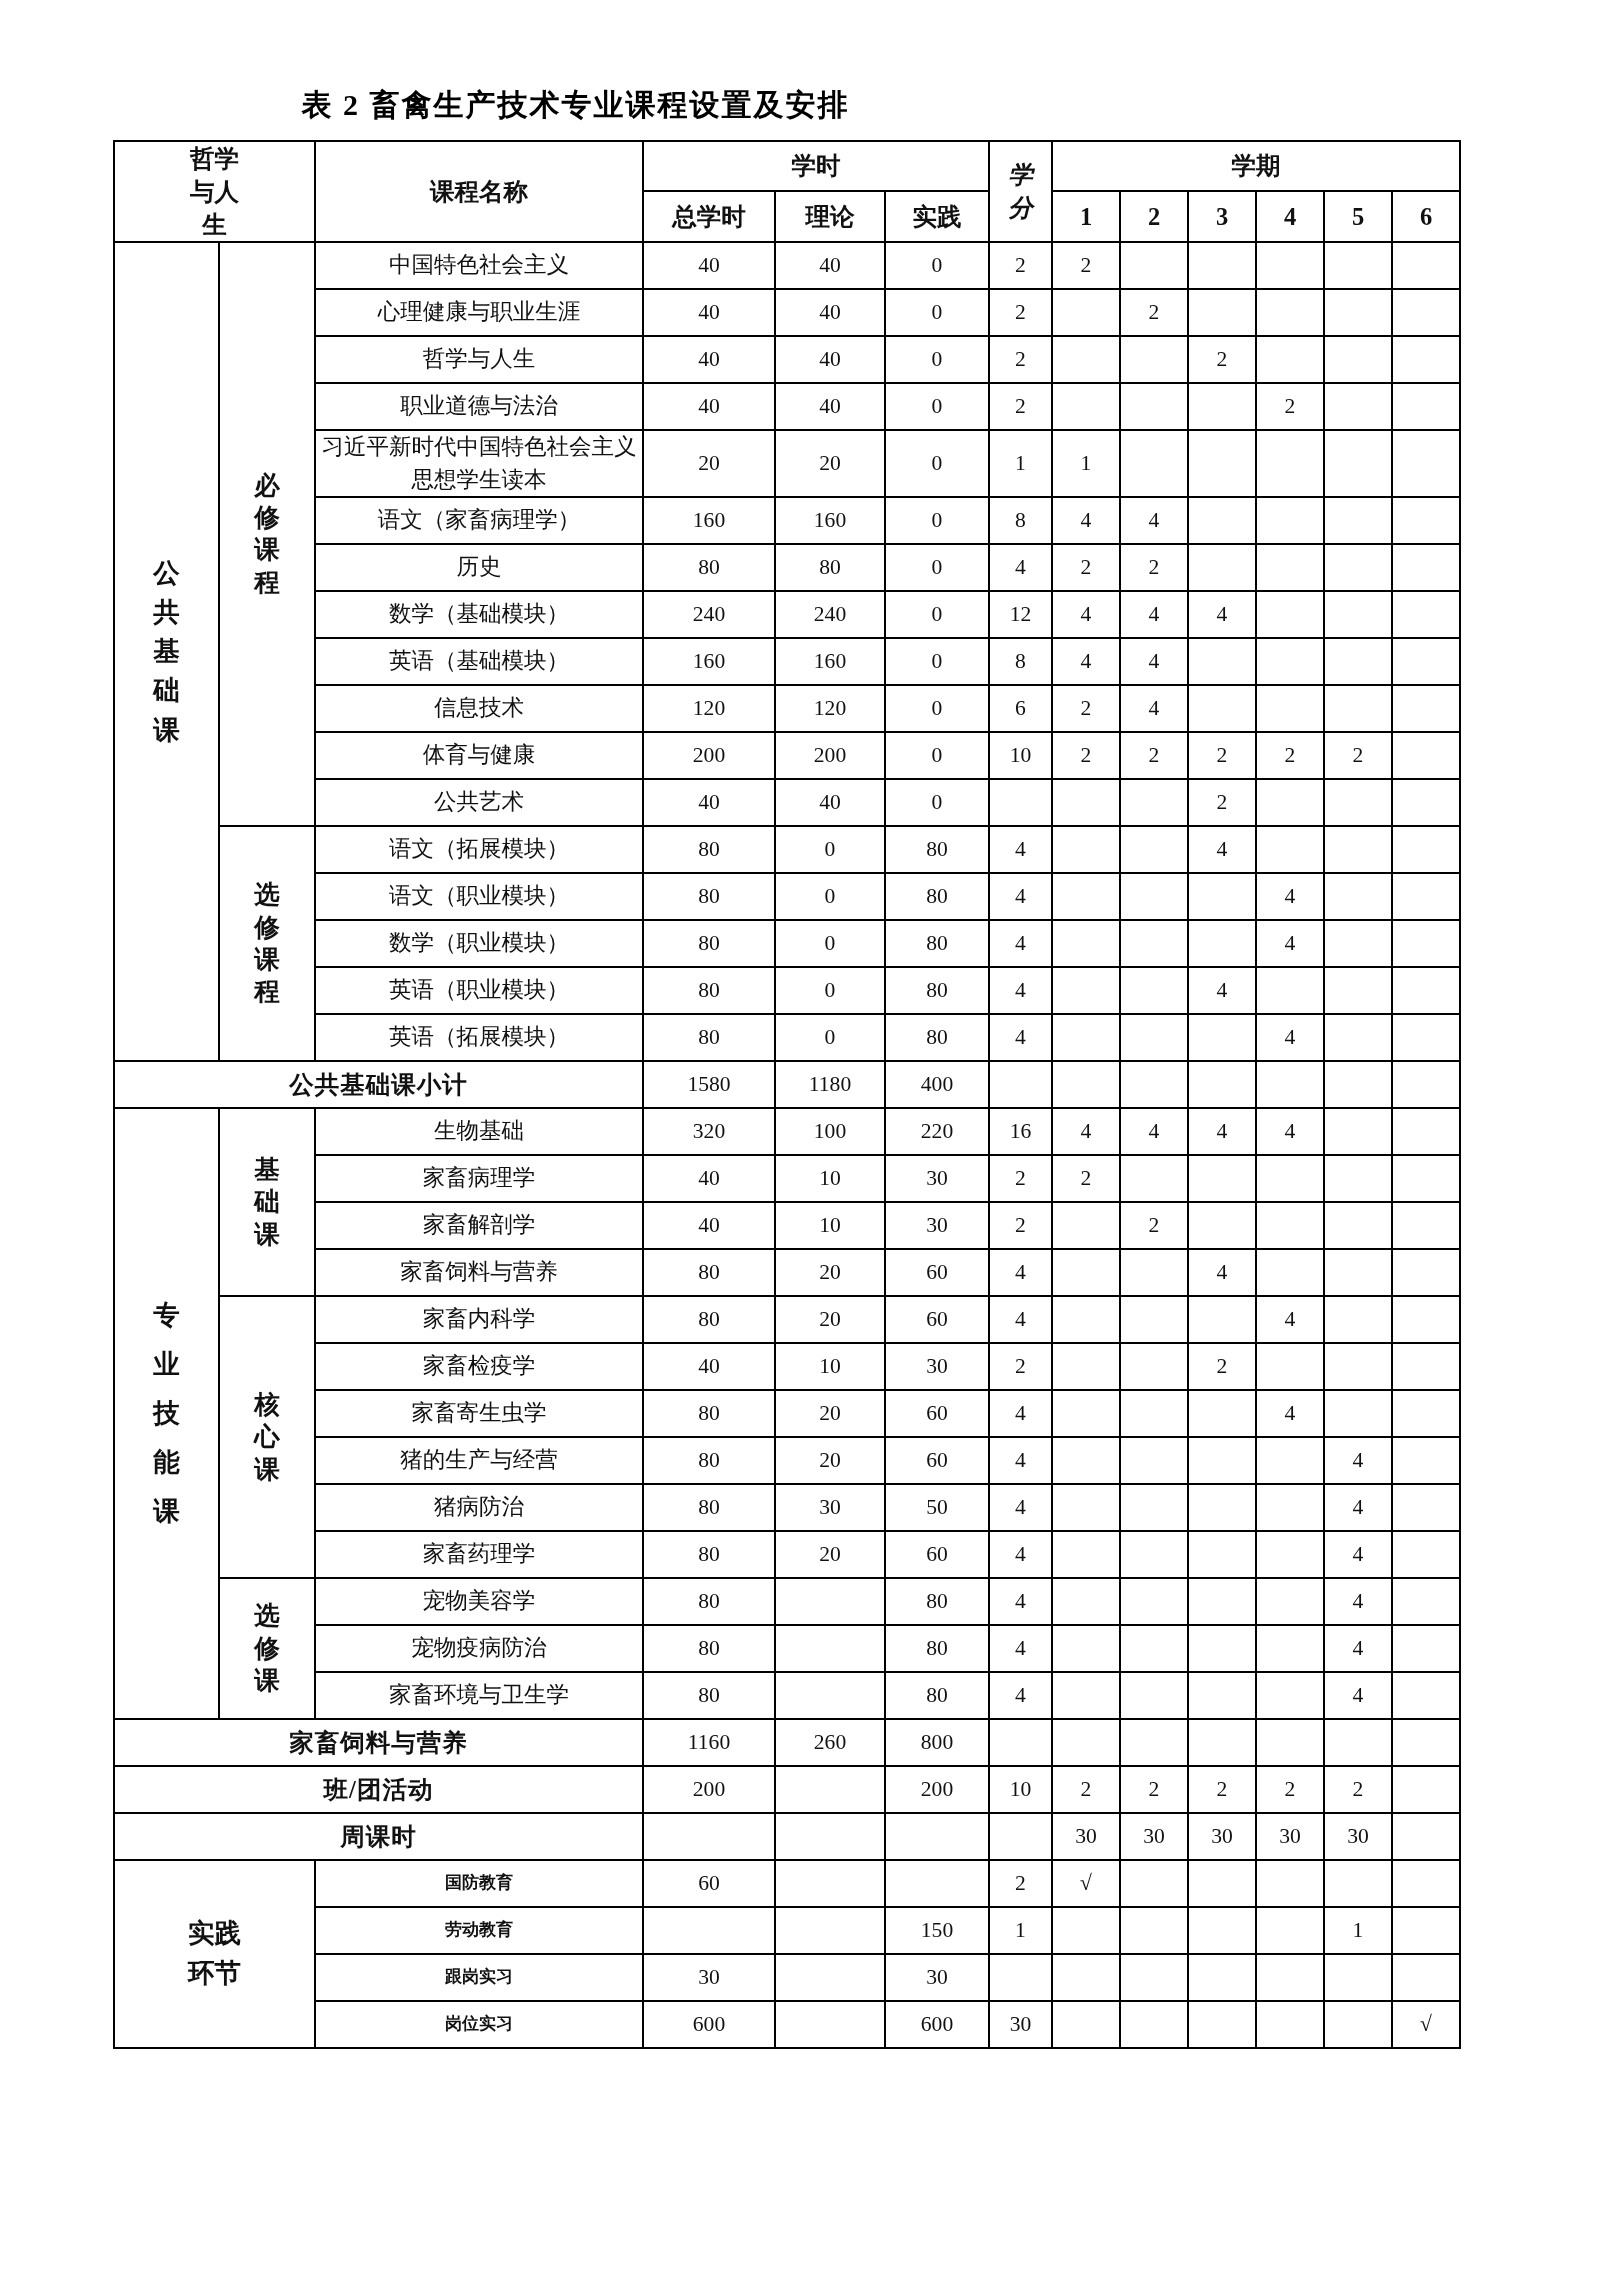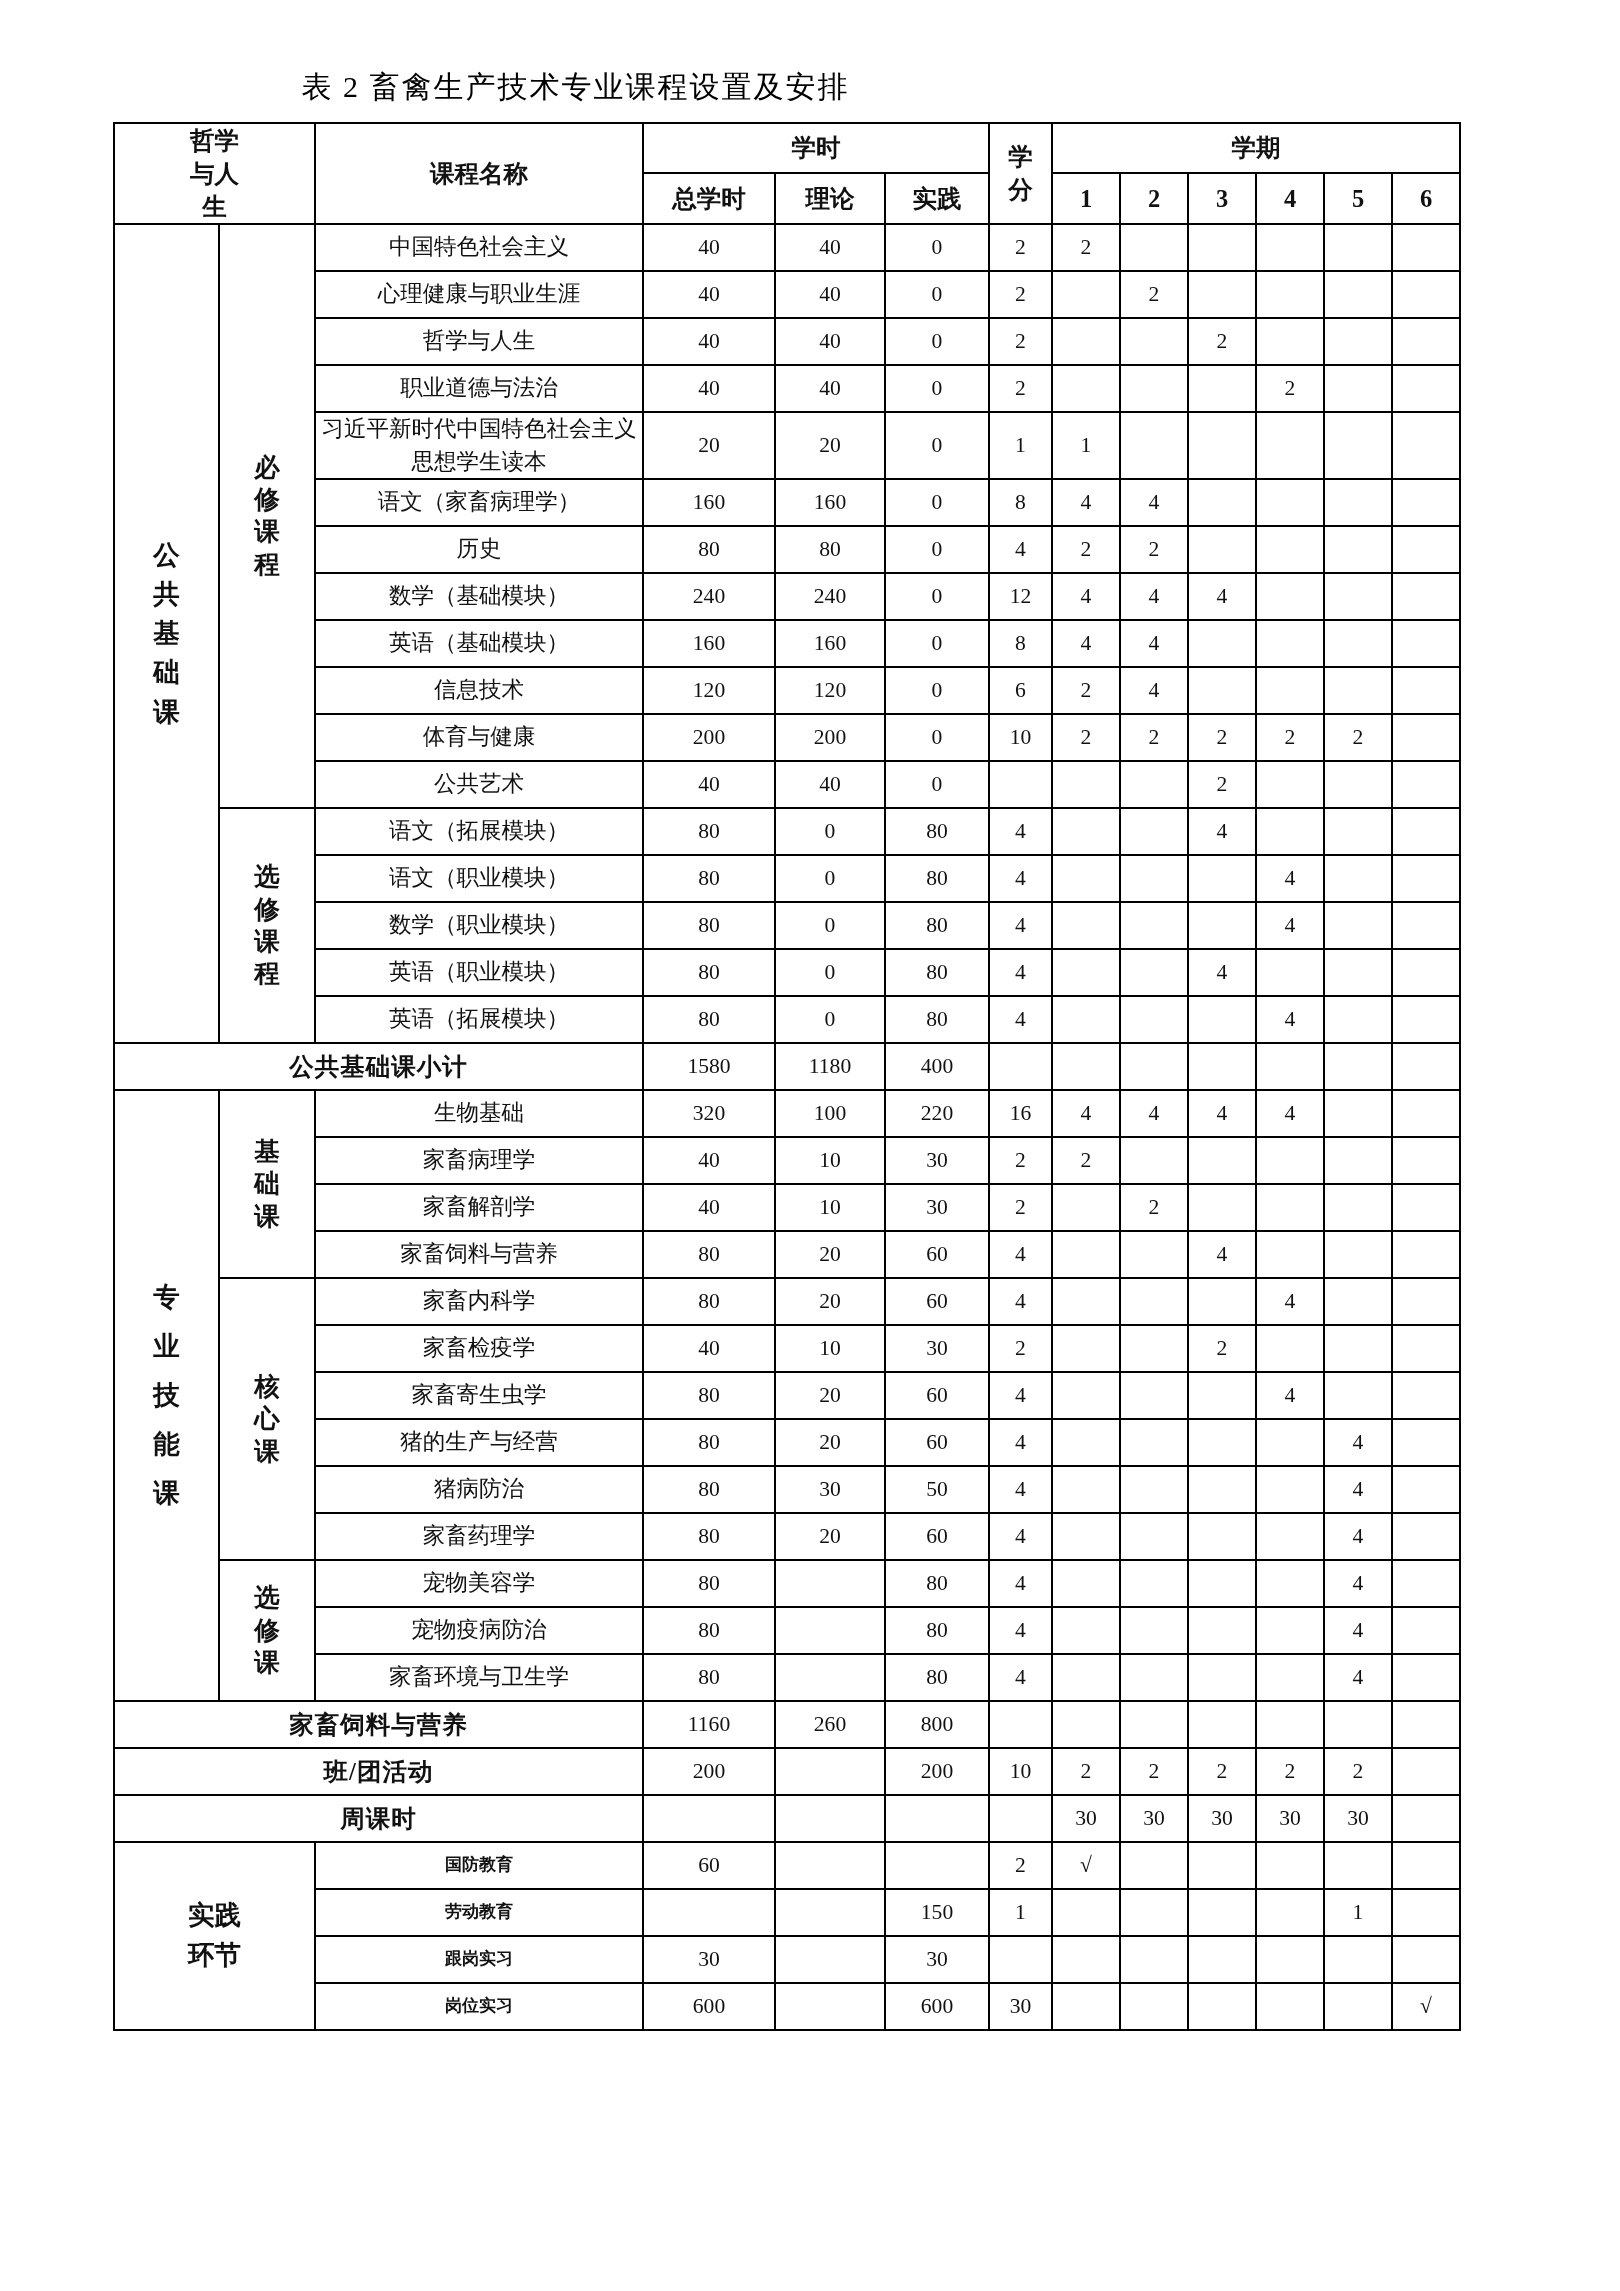--- a/index.html
+++ b/index.html
@@ -5,25 +5,25 @@
   html,body{margin:0;padding:0;background:#ffffff;}
   .page{
     position:relative;
     width:1620px;height:2292px;
     background:#ffffff;
     font-family:"Liberation Serif","DejaVu Serif",serif;
     color:#111;
     overflow:hidden;
   }
   .title{
-    padding-top:67px;
+    padding-top:85px;
     width:1151px;
     text-align:center;
     font-size:30px;
-    font-weight:normal;
+    font-weight:bold;
     letter-spacing:2px;
     color:#000;
   }
   table.curriculum{
     margin-left:113px;
     margin-top:13.7px;
     border-collapse:collapse;
     table-layout:fixed;
     width:1347px;
     border:2.9px solid #000;
@@ -37,21 +37,21 @@
   }
   .curriculum thead tr{height:33px;}
   .curriculum tbody tr{height:47px;}
   .curriculum tbody tr.tall{height:62px;}
   .curriculum th{font-size:24.5px;font-weight:bold;line-height:1.2;}
   td.name{font-size:22.5px;line-height:1.45;}
   td.name.bold{font-weight:bold;font-size:17px;}
   td.num,td.sem{font-size:21.6px;font-family:"Liberation Serif","DejaVu Serif",serif;}
   td.sub-label{font-size:24.5px;font-weight:bold;letter-spacing:1px;}
   .wrap2{width:2.3em;margin:0 auto;line-height:1.35;}
-  .wrap1{width:1.3em;margin:0 auto;line-height:1.35;}
+  .wrap1{width:1.3em;margin:0 auto;line-height:1.35;font-style:italic;}
   .vch{display:block;line-height:1;font-weight:bold;font-size:26.5px;}
   .g-cat .vch{margin:12.7px 0;}
   .g-pro .vch{margin:22.5px 0;}
   .g-sub .vch{margin:6.9px 0;font-size:25.5px;}
   td.vcat{padding:0;}
   .practice-label{font-size:26.5px;font-weight:bold;line-height:1.5;}
 </style>
 </head>
 <body>
 

